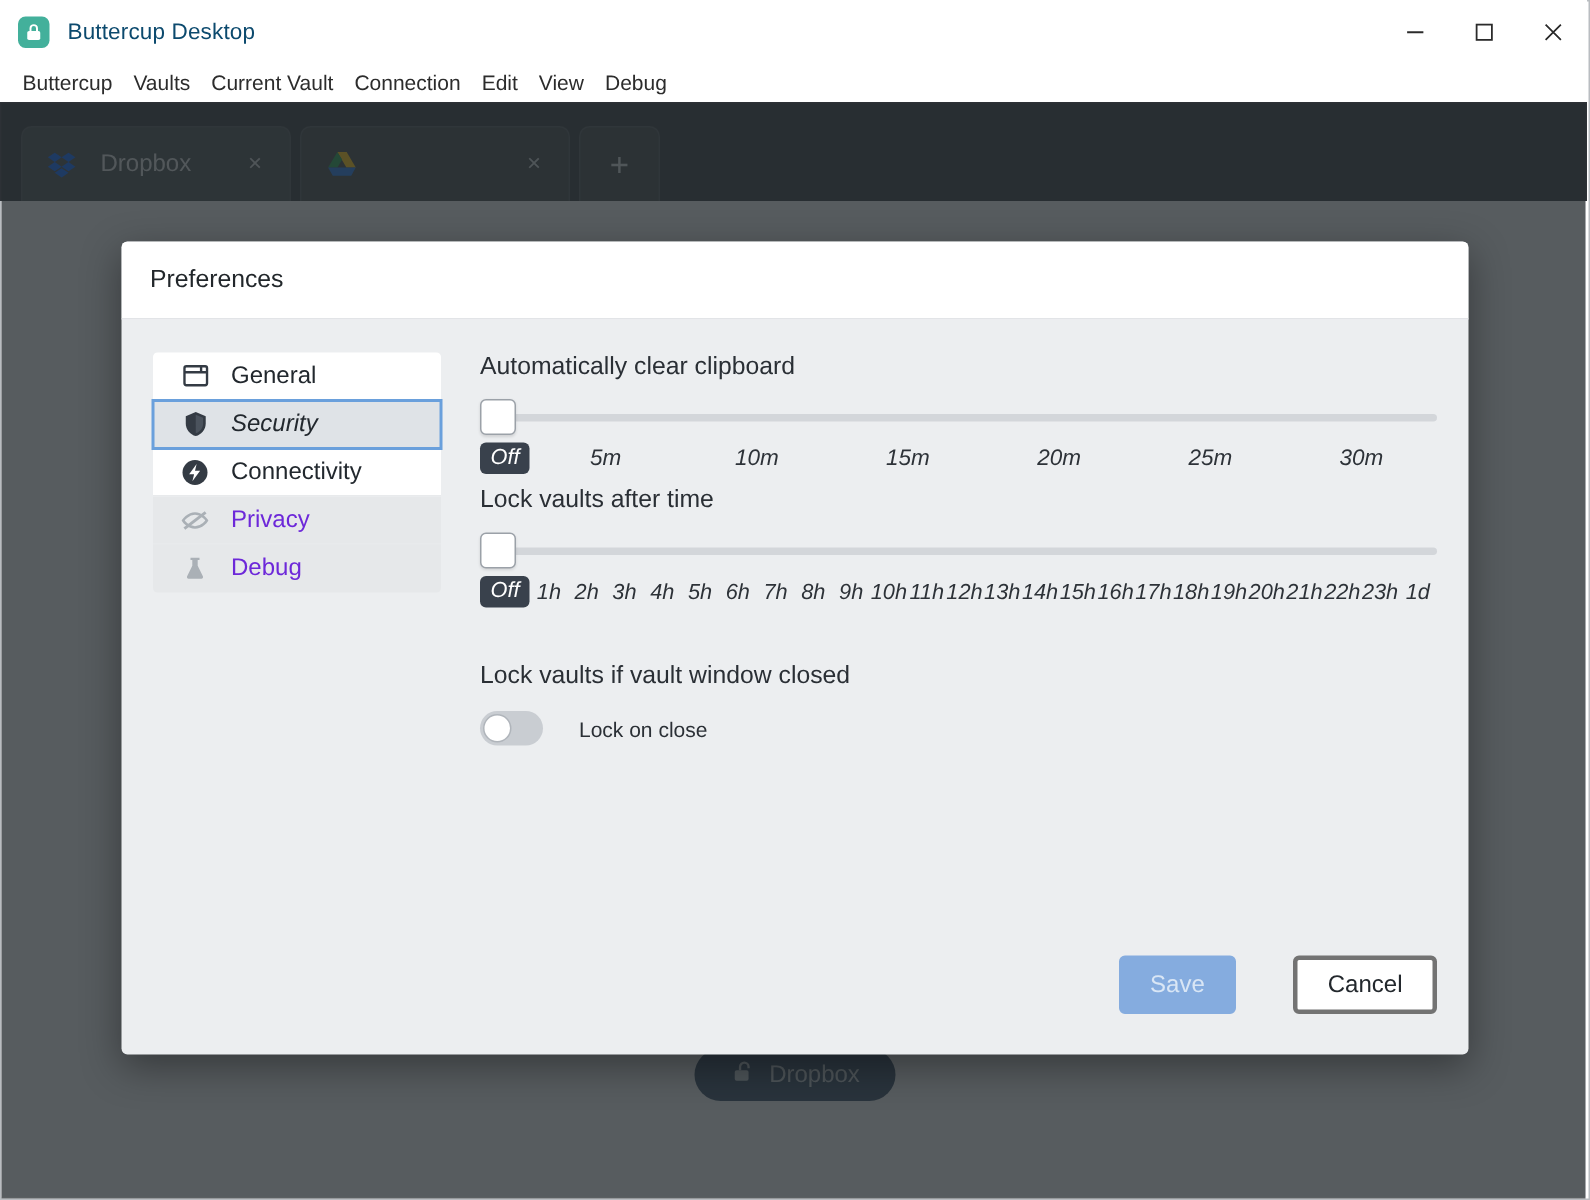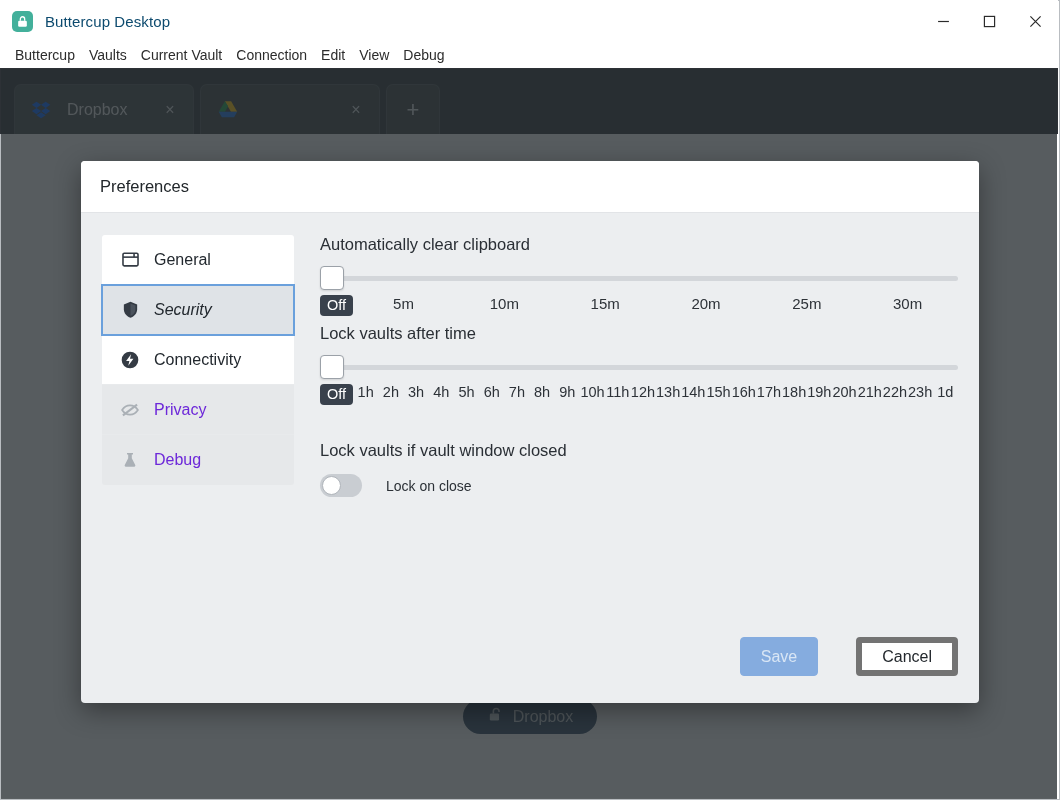--- a/index.html
+++ b/index.html
@@ -134,21 +134,21 @@
 
   .dialog-body {
     flex: 1 1 auto;
     display: flex;
     padding: 22px 21px 0 21px;
   }
 
   
   .sidebar { width: 192px; flex: 0 0 192px; }
   .nav-item {
-    height: 50px;
+    height: 32px;
     display: flex; align-items: center;
     padding-left: 17px;
     background: #ffffff;
     border-bottom: 1px solid #e8eaec;
     position: relative;
   }
   .nav-item:first-child { border-radius: 3px 3px 0 0; }
   .nav-item .nav-ico {
     width: 22px; flex: 0 0 22px;
     display: flex; align-items: center; justify-content: center;
@@ -184,21 +184,21 @@
     position: absolute; left: 0; top: 0;
     width: 24px; height: 24px;
     background: #ffffff;
     border: 1px solid #9ba1a8;
     border-radius: 4px;
     box-shadow: 0 1px 2px rgba(0,0,0,.12);
     z-index: 3;
   }
   .ticks {
     position: absolute; left: 0; right: 0; top: 29px;
-    display: flex; align-items: flex-start;
+    display: flex; align-items: center; font-style: italic;
   }
   .tick {
     font-size: 15px; color: #2d3238; text-align: center; white-space: nowrap;
   }
   .tick.off {
     background: #39414c; color: #ffffff;
     border-radius: 4px; padding: 2px 7px 3px 7px;
     font-size: 14.5px; z-index: 4;
   }
   .ticks.clipboard .tick { flex: 1 1 0; }
@@ -232,21 +232,21 @@
   .btn {
     height: 39px; min-width: 65px; padding: 0 20px;
     border-radius: 4px; font-size: 16px;
     display: flex; align-items: center; justify-content: center; margin-left: 24px;
   }
   .btn-save {
     background: #85acdf; color: #d9e6f5; border: 1px solid #85acdf;
     min-width: 66px;
   }
   .btn-cancel {
-    background: #ffffff; color: #23282d; border: 6px solid #737373;
+    background: #ffffff; color: #23282d; border: 3px solid #737373;
     min-width: 86px;
   }
 </style>
 </head>
 <body>
 
 <div id="app">
   <div class="win-frame"></div>
 
   <div class="titlebar">

